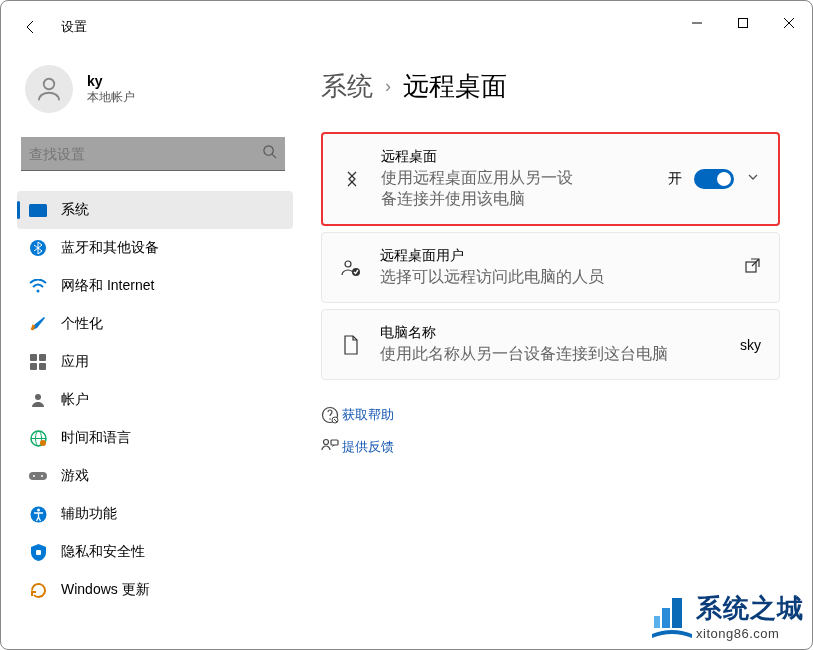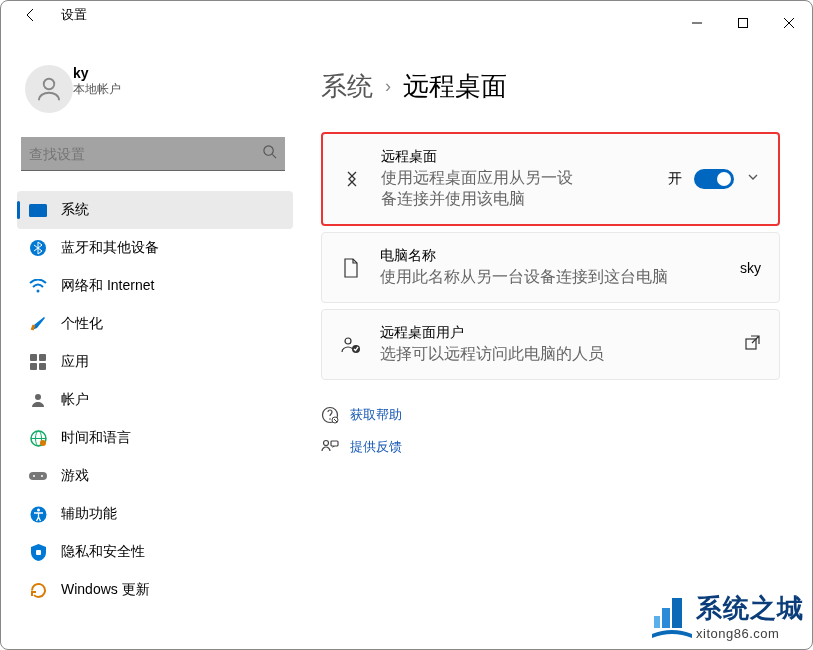--- a/index.html
+++ b/index.html
@@ -1,25 +1,25 @@
 <!DOCTYPE html>
 <html><head>
   <meta charset="utf-8">
   <style>
     * { margin: 0; padding: 0; box-sizing: border-box; font-family: "Segoe UI", "Microsoft YaHei", sans-serif; }
     body { width: 813px; height: 650px; background: #fff; border: 1px solid #888; border-radius: 8px; overflow: hidden; position: relative; }
     .titlebar { height: 44px; display: flex; align-items: center; justify-content: flex-end; padding-right: 0; }
-    .titlebar-left { position: absolute; left: 20px; top: 4px; display: flex; align-items: center; gap: 20px; }
+    .titlebar-left { position: absolute; left: 20px; top: 16px; display: flex; align-items: center; gap: 20px; }
     .back-btn { width: 20px; height: 20px; display: flex; align-items: center; justify-content: center; cursor: pointer; }
     .app-title { font-size: 13px; color: #000; }
     .win-controls { display: flex; }
     .win-btn { width: 46px; height: 32px; display: flex; align-items: center; justify-content: center; cursor: pointer; }
     .content { display: flex; height: calc(100% - 44px); }
     .sidebar { width: 300px; padding: 20px 8px 0 16px; flex-shrink: 0; }
-    .user-block { display: flex; align-items: flex-start; margin-bottom: 24px; padding-left: 8px; }
+    .user-block { display: flex; align-items: center; gap: 14px; margin-bottom: 24px; padding-left: 8px; }
     .avatar { width: 48px; height: 48px; border-radius: 50%; background: #e8e8e8; display: flex; align-items: center; justify-content: center; }
     .user-name { font-size: 14px; font-weight: 600; color: #000; }
     .user-type { font-size: 12px; color: #555; }
     .search { display: flex; align-items: center; border-bottom: 1px solid #666; margin: 0 8px 20px 4px; padding: 6px 8px; background: #a3a3a3; height: 34px; }
     .search input { border: none; outline: none; flex: 1; font-size: 14px; background: transparent; }
     .nav { list-style: none; }
     .nav-item { display: flex; align-items: center; gap: 14px; padding: 10px 12px; border-radius: 4px; font-size: 14px; color: #000; cursor: pointer; position: relative; }
     .nav-item.active { background: #eaeaea; }
     .nav-item.active::before { content: ""; position: absolute; left: 0; top: 10px; bottom: 10px; width: 3px; background: #0067c0; border-radius: 2px; }
     .nav-icon { width: 18px; height: 18px; display: flex; align-items: center; justify-content: center; flex-shrink: 0; }
@@ -34,21 +34,21 @@
     .card-title { font-size: 14px; color: #000; }
     .card-desc { font-size: 16px; color: #666; margin-top: 2px; max-width: 200px; }
     .card-right { display: flex; align-items: center; gap: 12px; }
     .toggle-label { font-size: 14px; color: #000; }
     .toggle { width: 40px; height: 20px; border-radius: 10px; background: #0067c0; position: relative; cursor: pointer; }
     .toggle::after { content: ""; position: absolute; right: 3px; top: 3px; width: 14px; height: 14px; border-radius: 50%; background: #fff; }
     .chevron { width: 14px; color: #555; }
     .value-text { font-size: 14px; color: #000; }
     .ext-icon { width: 16px; color: #333; }
     .links { margin-top: 26px; display: flex; flex-direction: column; gap: 14px; }
-    .link-row { display: flex; align-items: center; gap: 11px; font-size: 13px; }
+    .link-row { display: flex; align-items: flex-start; gap: 3px; font-size: 13px; }
     .link-row .link-icon { width: 18px; display: flex; align-items: center; justify-content: center; color: #444; }
     .link-row .link-text { color: #1457b3; cursor: pointer; }
     .watermark { position: absolute; right: 8px; bottom: 8px; text-align: left; display: flex; align-items: center; gap: 0; }
     .wm-logo { width: 48px; height: 48px; }
     .wm-text1 { font-size: 26px; font-weight: 700; color: #0a3d7a; letter-spacing: 1px; }
     .wm-text2 { font-size: 13px; color: #404040; letter-spacing: 0.5px; }
   </style>
 </head>
 <body>
 
@@ -239,54 +239,54 @@
         <span class="chevron">
           <svg width="14" height="14" viewBox="0 0 14 14">
               <path d="M3 5l4 4 4-4" stroke="#555" stroke-width="1.3" fill="none"></path>
             </svg>
         </span>
       </div>
     </div>
 
     <div class="card">
       <div class="card-icon">
-        <svg width="18" height="20" viewBox="0 0 18 20">
-            <path d="M3 1h8l4 4v14H3z" fill="none" stroke="#333" stroke-width="1.2"></path>
-            <path d="M11 1v4h4" fill="none" stroke="#333" stroke-width="1.2"></path>
-          </svg>
-      </div>
-      <div class="card-body">
-        <div class="card-title">电脑名称</div>
-        <div class="card-desc" style="max-width:none">使用此名称从另一台设备连接到这台电脑</div>
-      </div>
-      <div class="card-right">
-        <span class="value-text">sky</span>
-      </div>
-    </div>
-
-    <div class="card">
-      <div class="card-icon">
         <svg width="22" height="18" viewBox="0 0 22 18">
             <circle cx="8" cy="5" r="3" fill="none" stroke="#333" stroke-width="1.2"></circle>
             <path d="M2 16c0-3 3-5 6-5s6 2 6 5" fill="none" stroke="#333" stroke-width="1.2"></path>
             <circle cx="16" cy="13" r="4" fill="#333"></circle>
             <path d="M14 13l1.5 1.5L18 11" stroke="#fff" stroke-width="1.3" fill="none"></path>
           </svg>
       </div>
       <div class="card-body">
         <div class="card-title">远程桌面用户</div>
         <div class="card-desc" style="max-width:none">选择可以远程访问此电脑的人员</div>
       </div>
       <div class="card-right">
         <span class="ext-icon">
           <svg width="15" height="15" viewBox="0 0 15 15">
               <rect x="1" y="4" width="10" height="10" stroke="#333" stroke-width="1.2" fill="none"></rect>
               <path d="M6 1h8v8M14 1L7 8" stroke="#333" stroke-width="1.2" fill="none"></path>
             </svg>
         </span>
+      </div>
+    </div>
+
+    <div class="card">
+      <div class="card-icon">
+        <svg width="18" height="20" viewBox="0 0 18 20">
+            <path d="M3 1h8l4 4v14H3z" fill="none" stroke="#333" stroke-width="1.2"></path>
+            <path d="M11 1v4h4" fill="none" stroke="#333" stroke-width="1.2"></path>
+          </svg>
+      </div>
+      <div class="card-body">
+        <div class="card-title">电脑名称</div>
+        <div class="card-desc" style="max-width:none">使用此名称从另一台设备连接到这台电脑</div>
+      </div>
+      <div class="card-right">
+        <span class="value-text">sky</span>
       </div>
     </div>
 
     <div class="links">
       <div class="link-row">
         <span class="link-icon">
           <svg width="18" height="18" viewBox="0 0 18 18">
               <circle cx="9" cy="9" r="7.5" stroke="#444" stroke-width="1.2" fill="none"></circle>
               <path d="M9 10c0-2 2-2 2-4a2 2 0 0 0-4 0" stroke="#444" stroke-width="1.2" fill="none"></path>
               <circle cx="9" cy="13" r="0.8" fill="#444"></circle>

